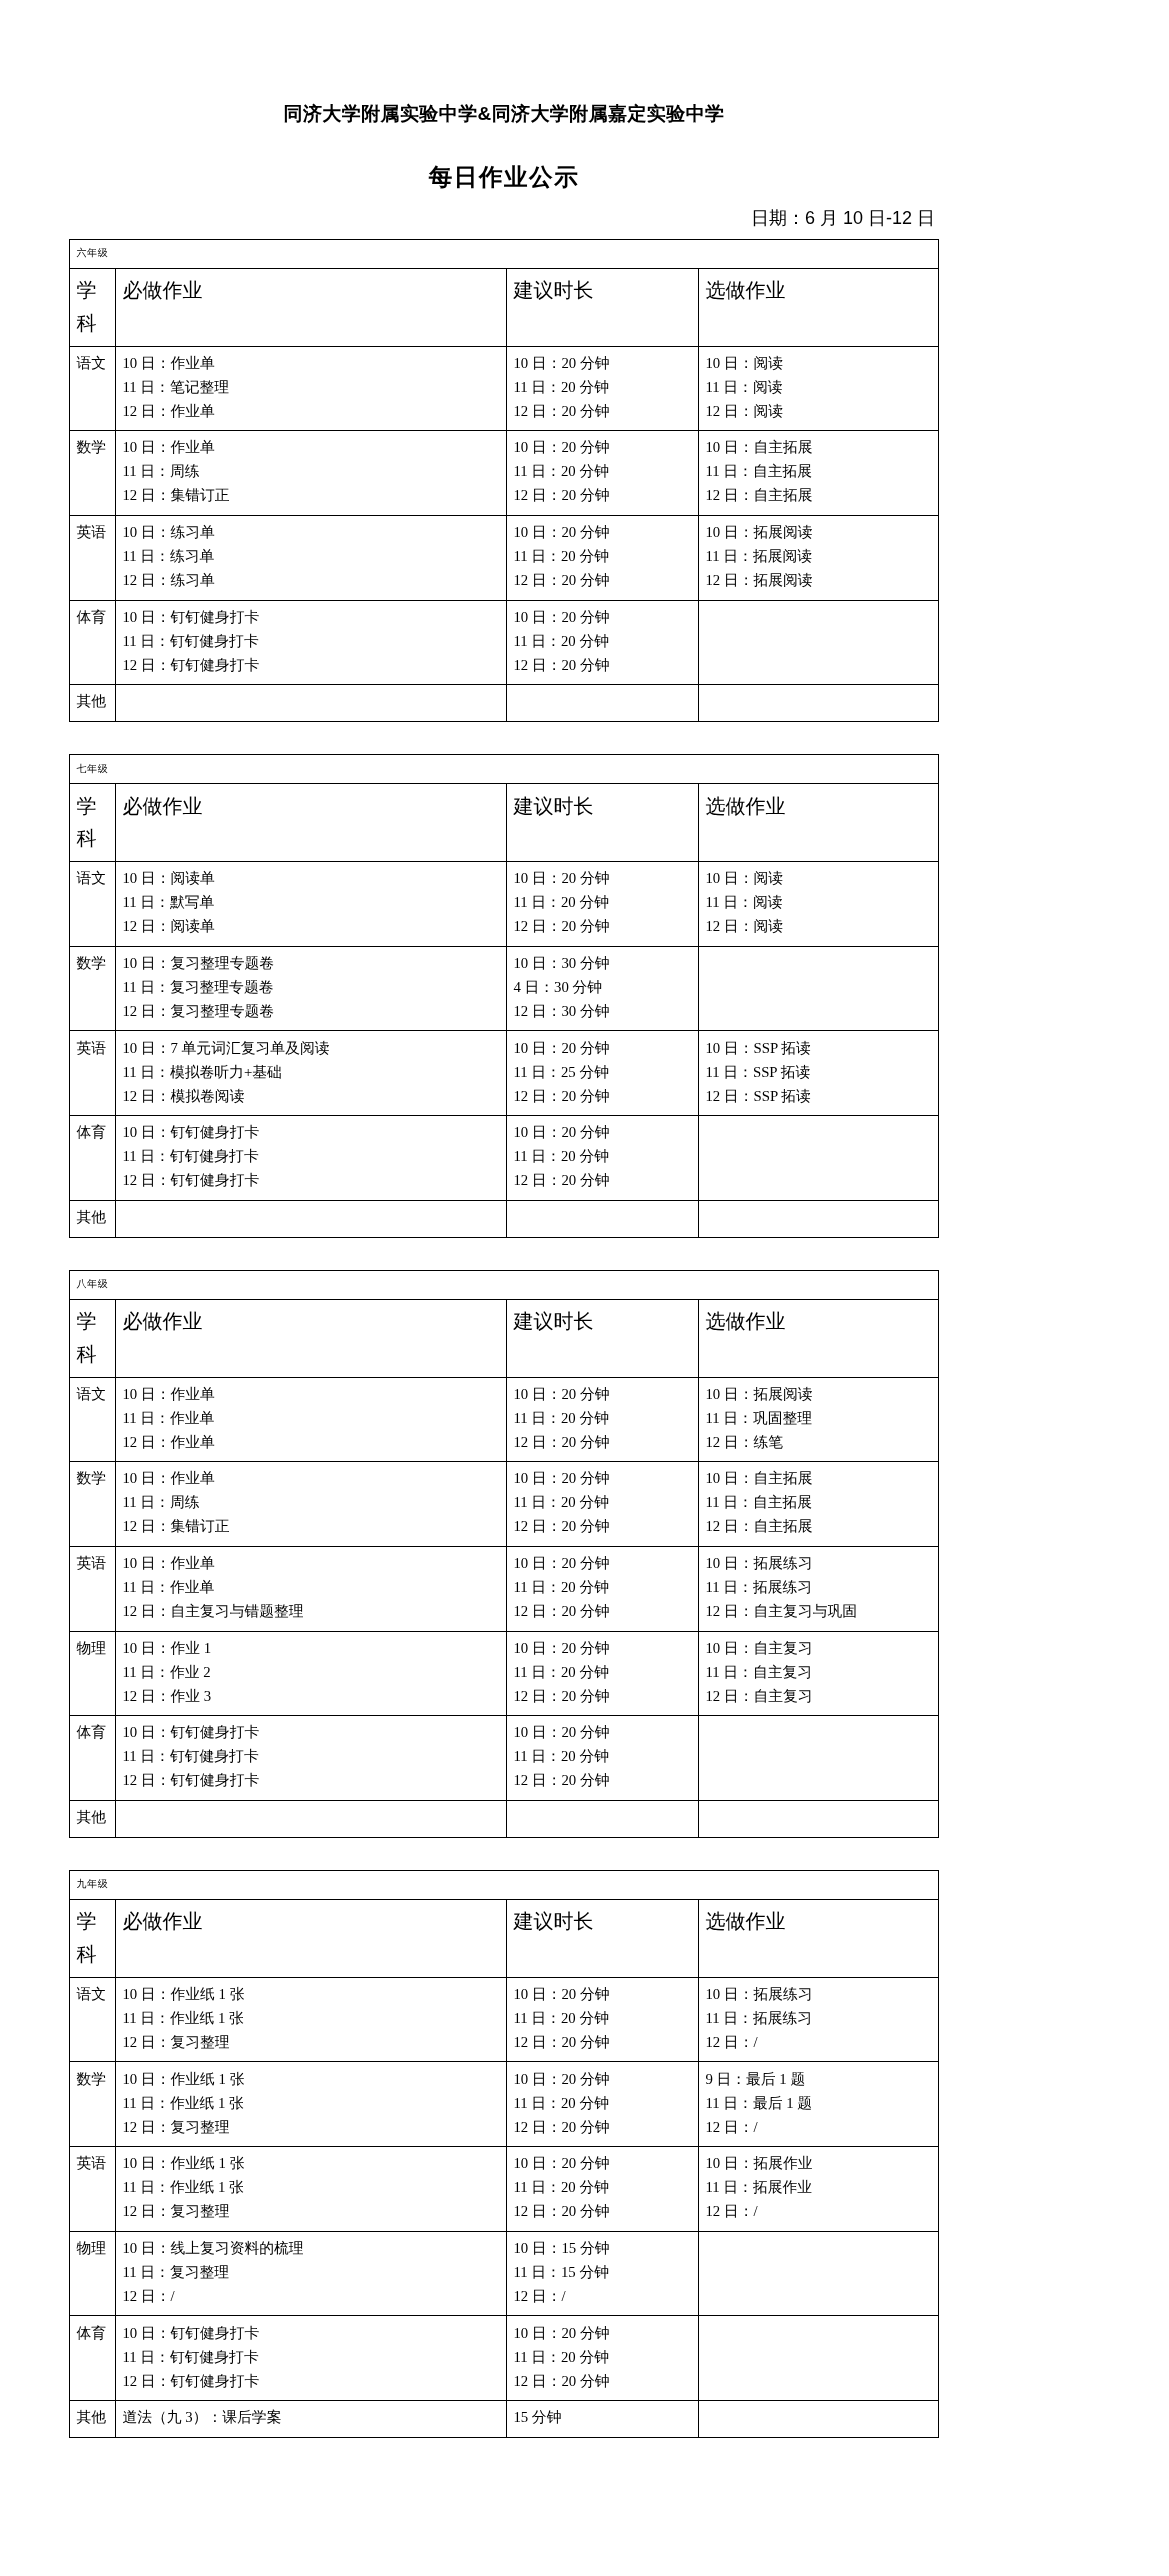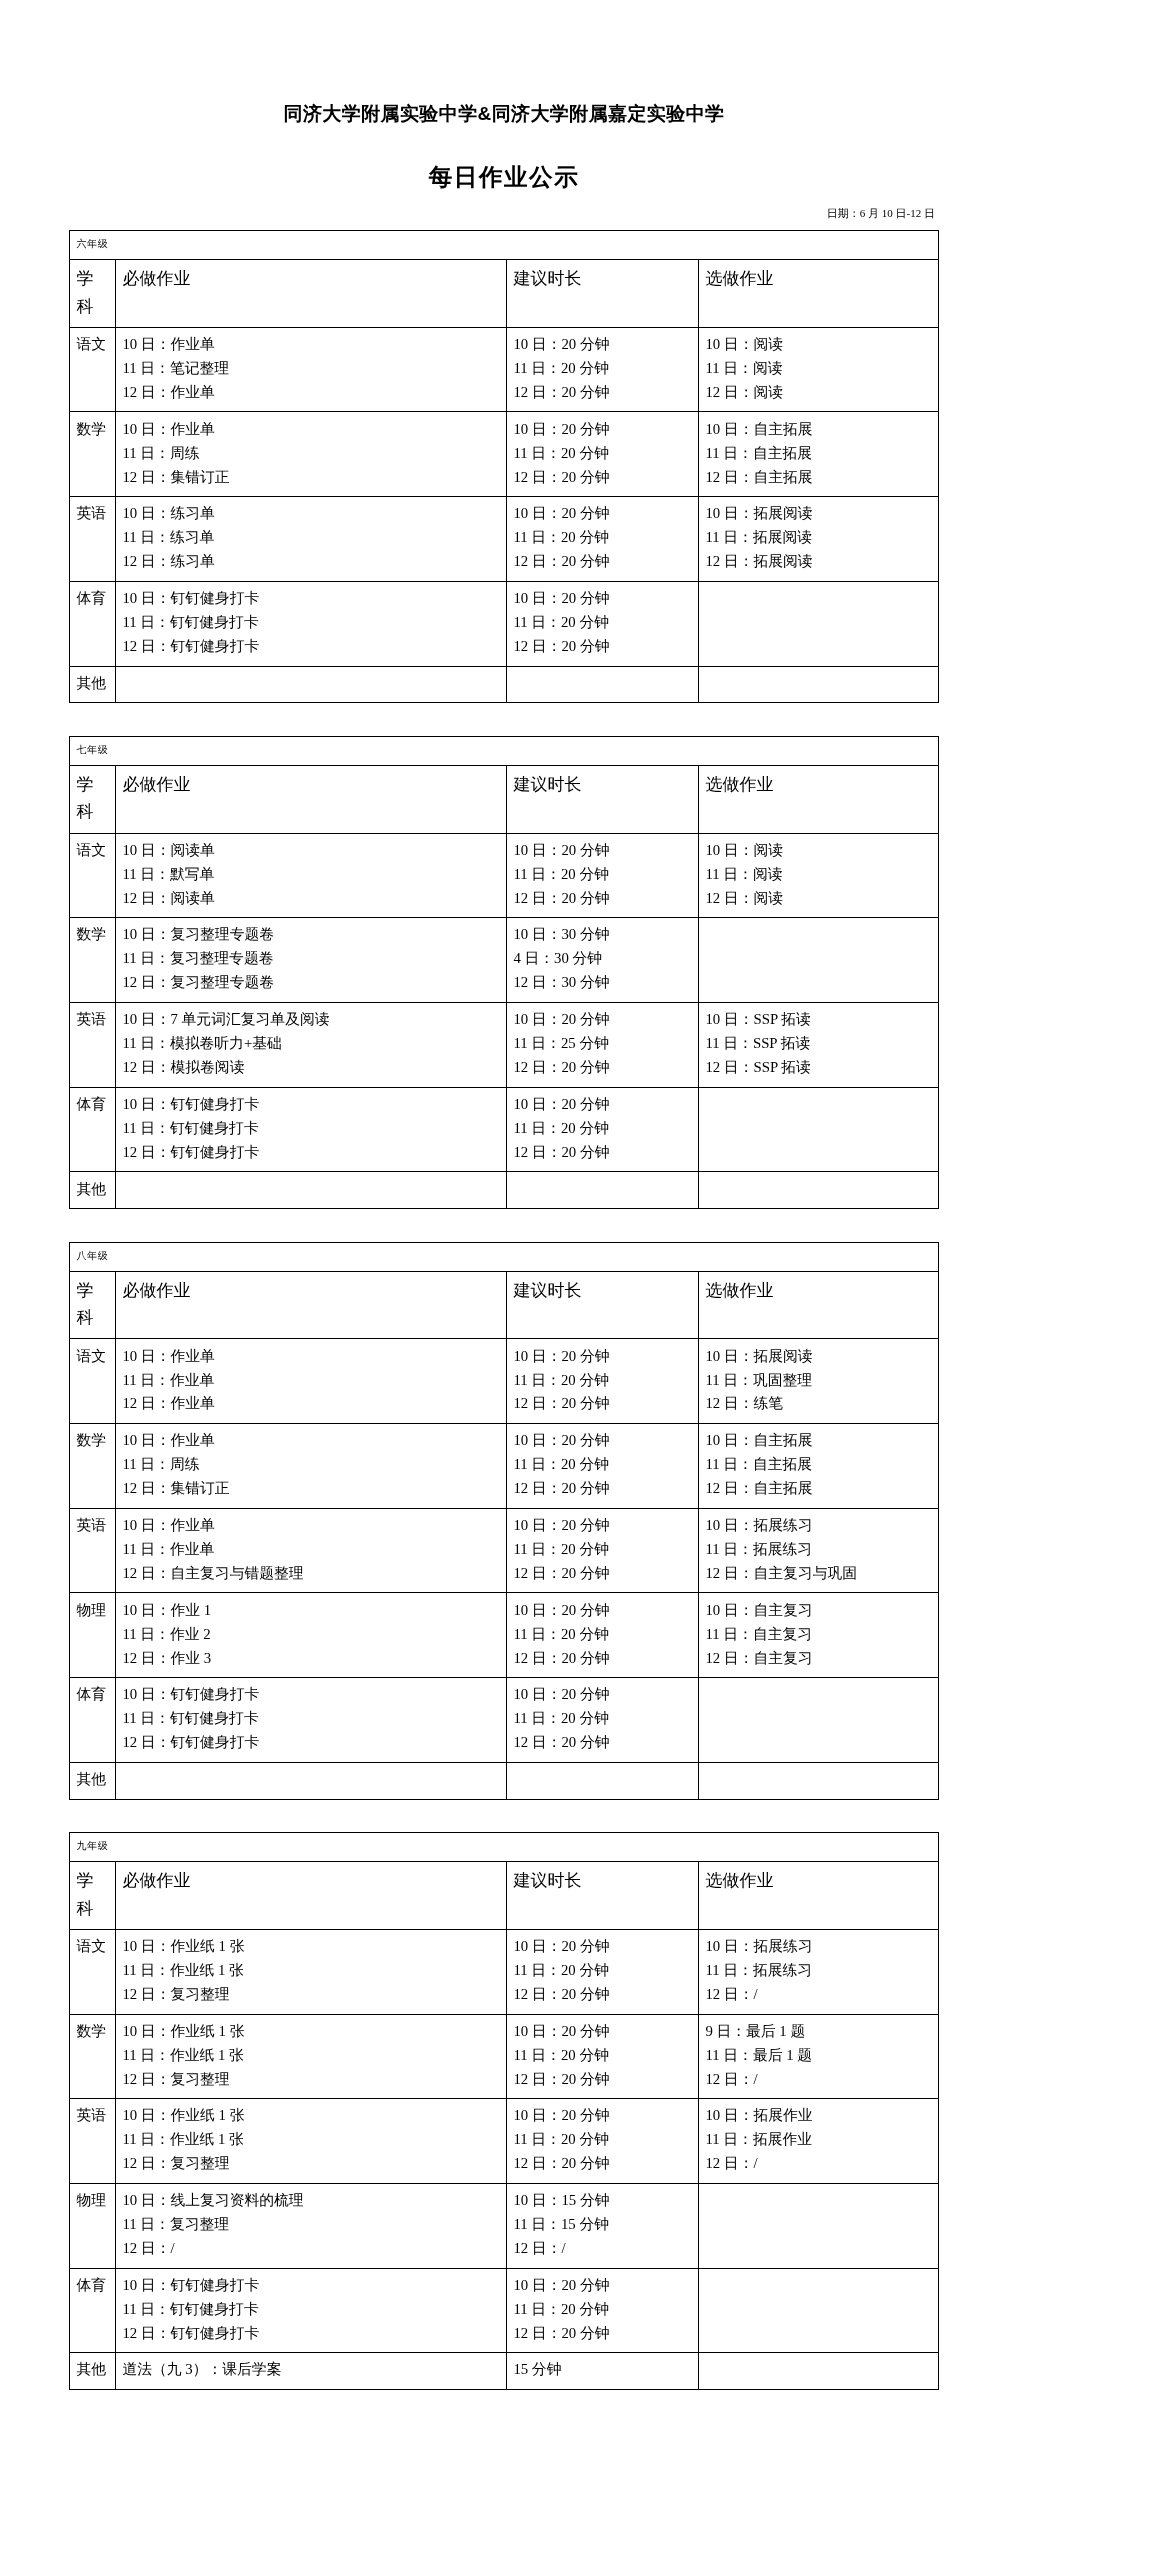--- a/index.html
+++ b/index.html
@@ -40,22 +40,22 @@
     letter-spacing: 1.5px;
   }
   .date-line-wrap {
     width: 868px;
     margin: 13.3px auto 0 auto;
     text-align: right;
     padding-right: 3px;
     box-sizing: border-box;
   }
   .date-line {
-    font-size: 11px;
-    font-family: Liberation Serif, serif;
+    font-size: 18px;
+    font-family: Liberation Sans, sans-serif;
   }
 
   table.hw {
     width: 868px;
     margin: 8.9px auto 0 auto;
     border-collapse: collapse;
     table-layout: fixed;
     font-size: 14.8px;
   }
   table.hw td {
@@ -70,21 +70,21 @@
   col.c-duration { width: 192px; }
   col.c-optional { width: 239px; }
 
   td.grade-head {
     text-align: left;
     font-size: 10px;
     padding: 7.4px 5.9px 8.9px 5.9px;
     letter-spacing: 0.7px;
   }
   td.col-head {
-    font-size: 17px;
+    font-size: 20px;
   }
   td.subject {
     text-align: left;
     white-space: nowrap;
     margin-left: 22px;
   }
   .line {
     display: block;
     white-space: normal;
   }

